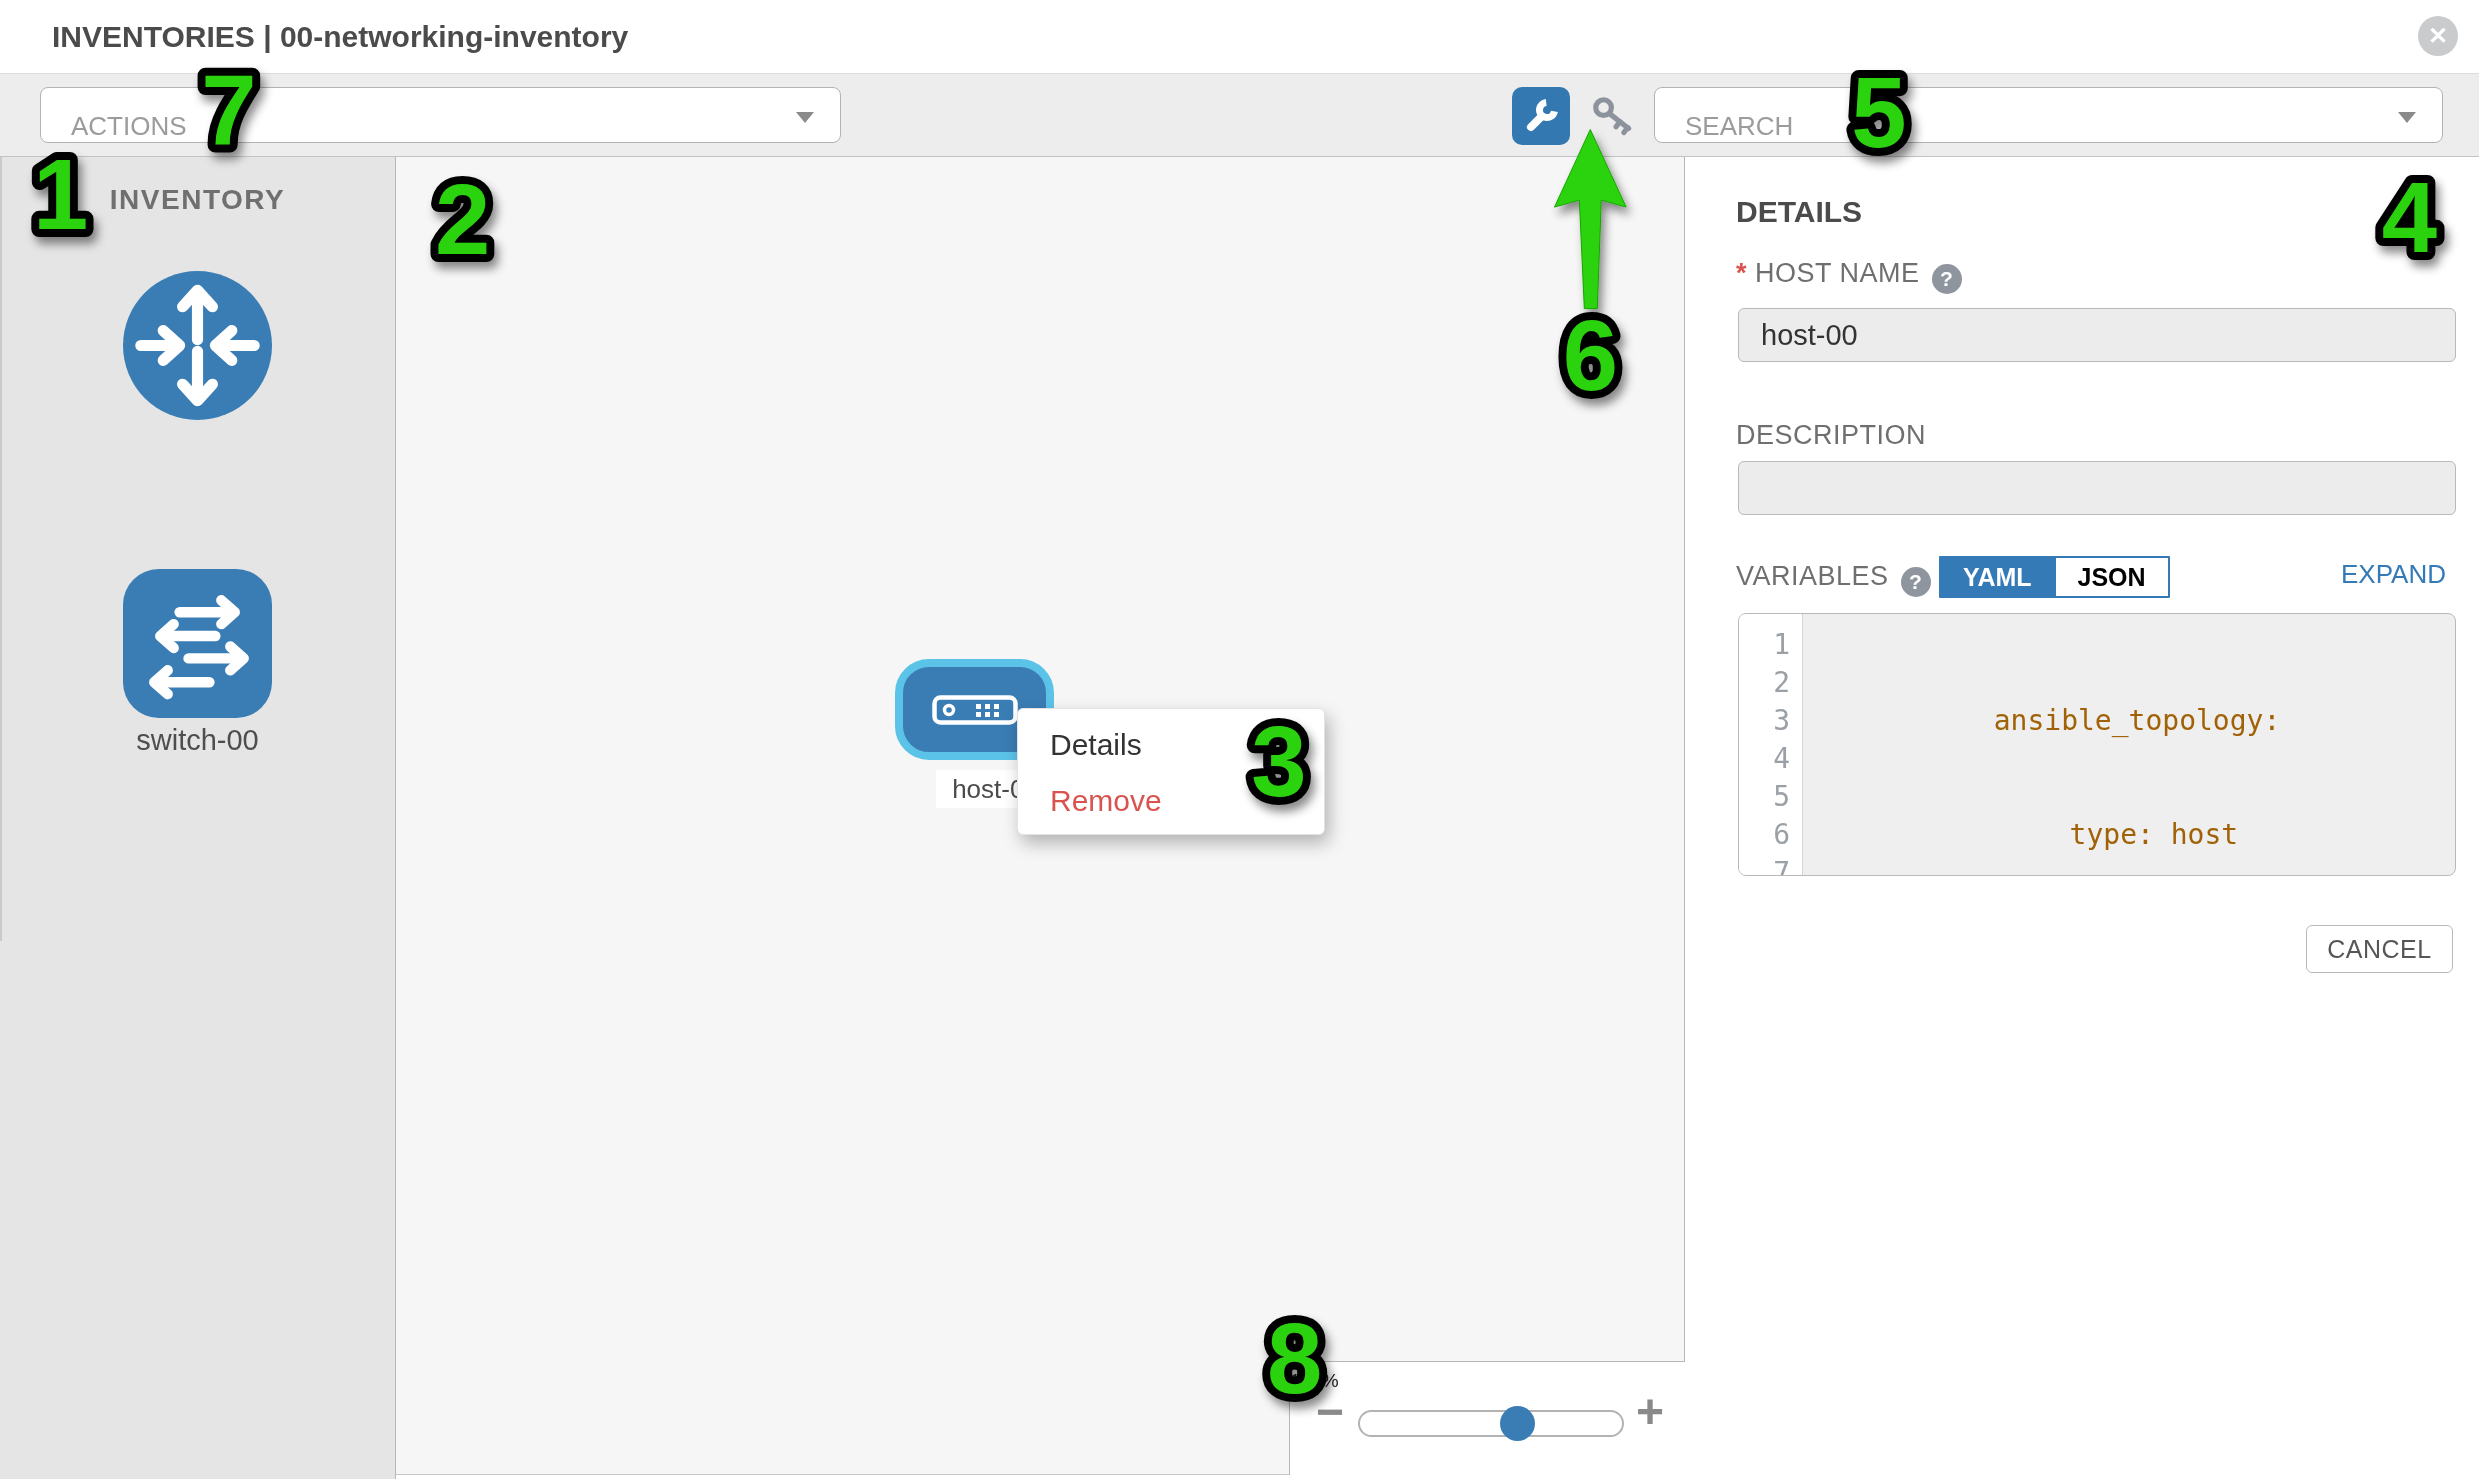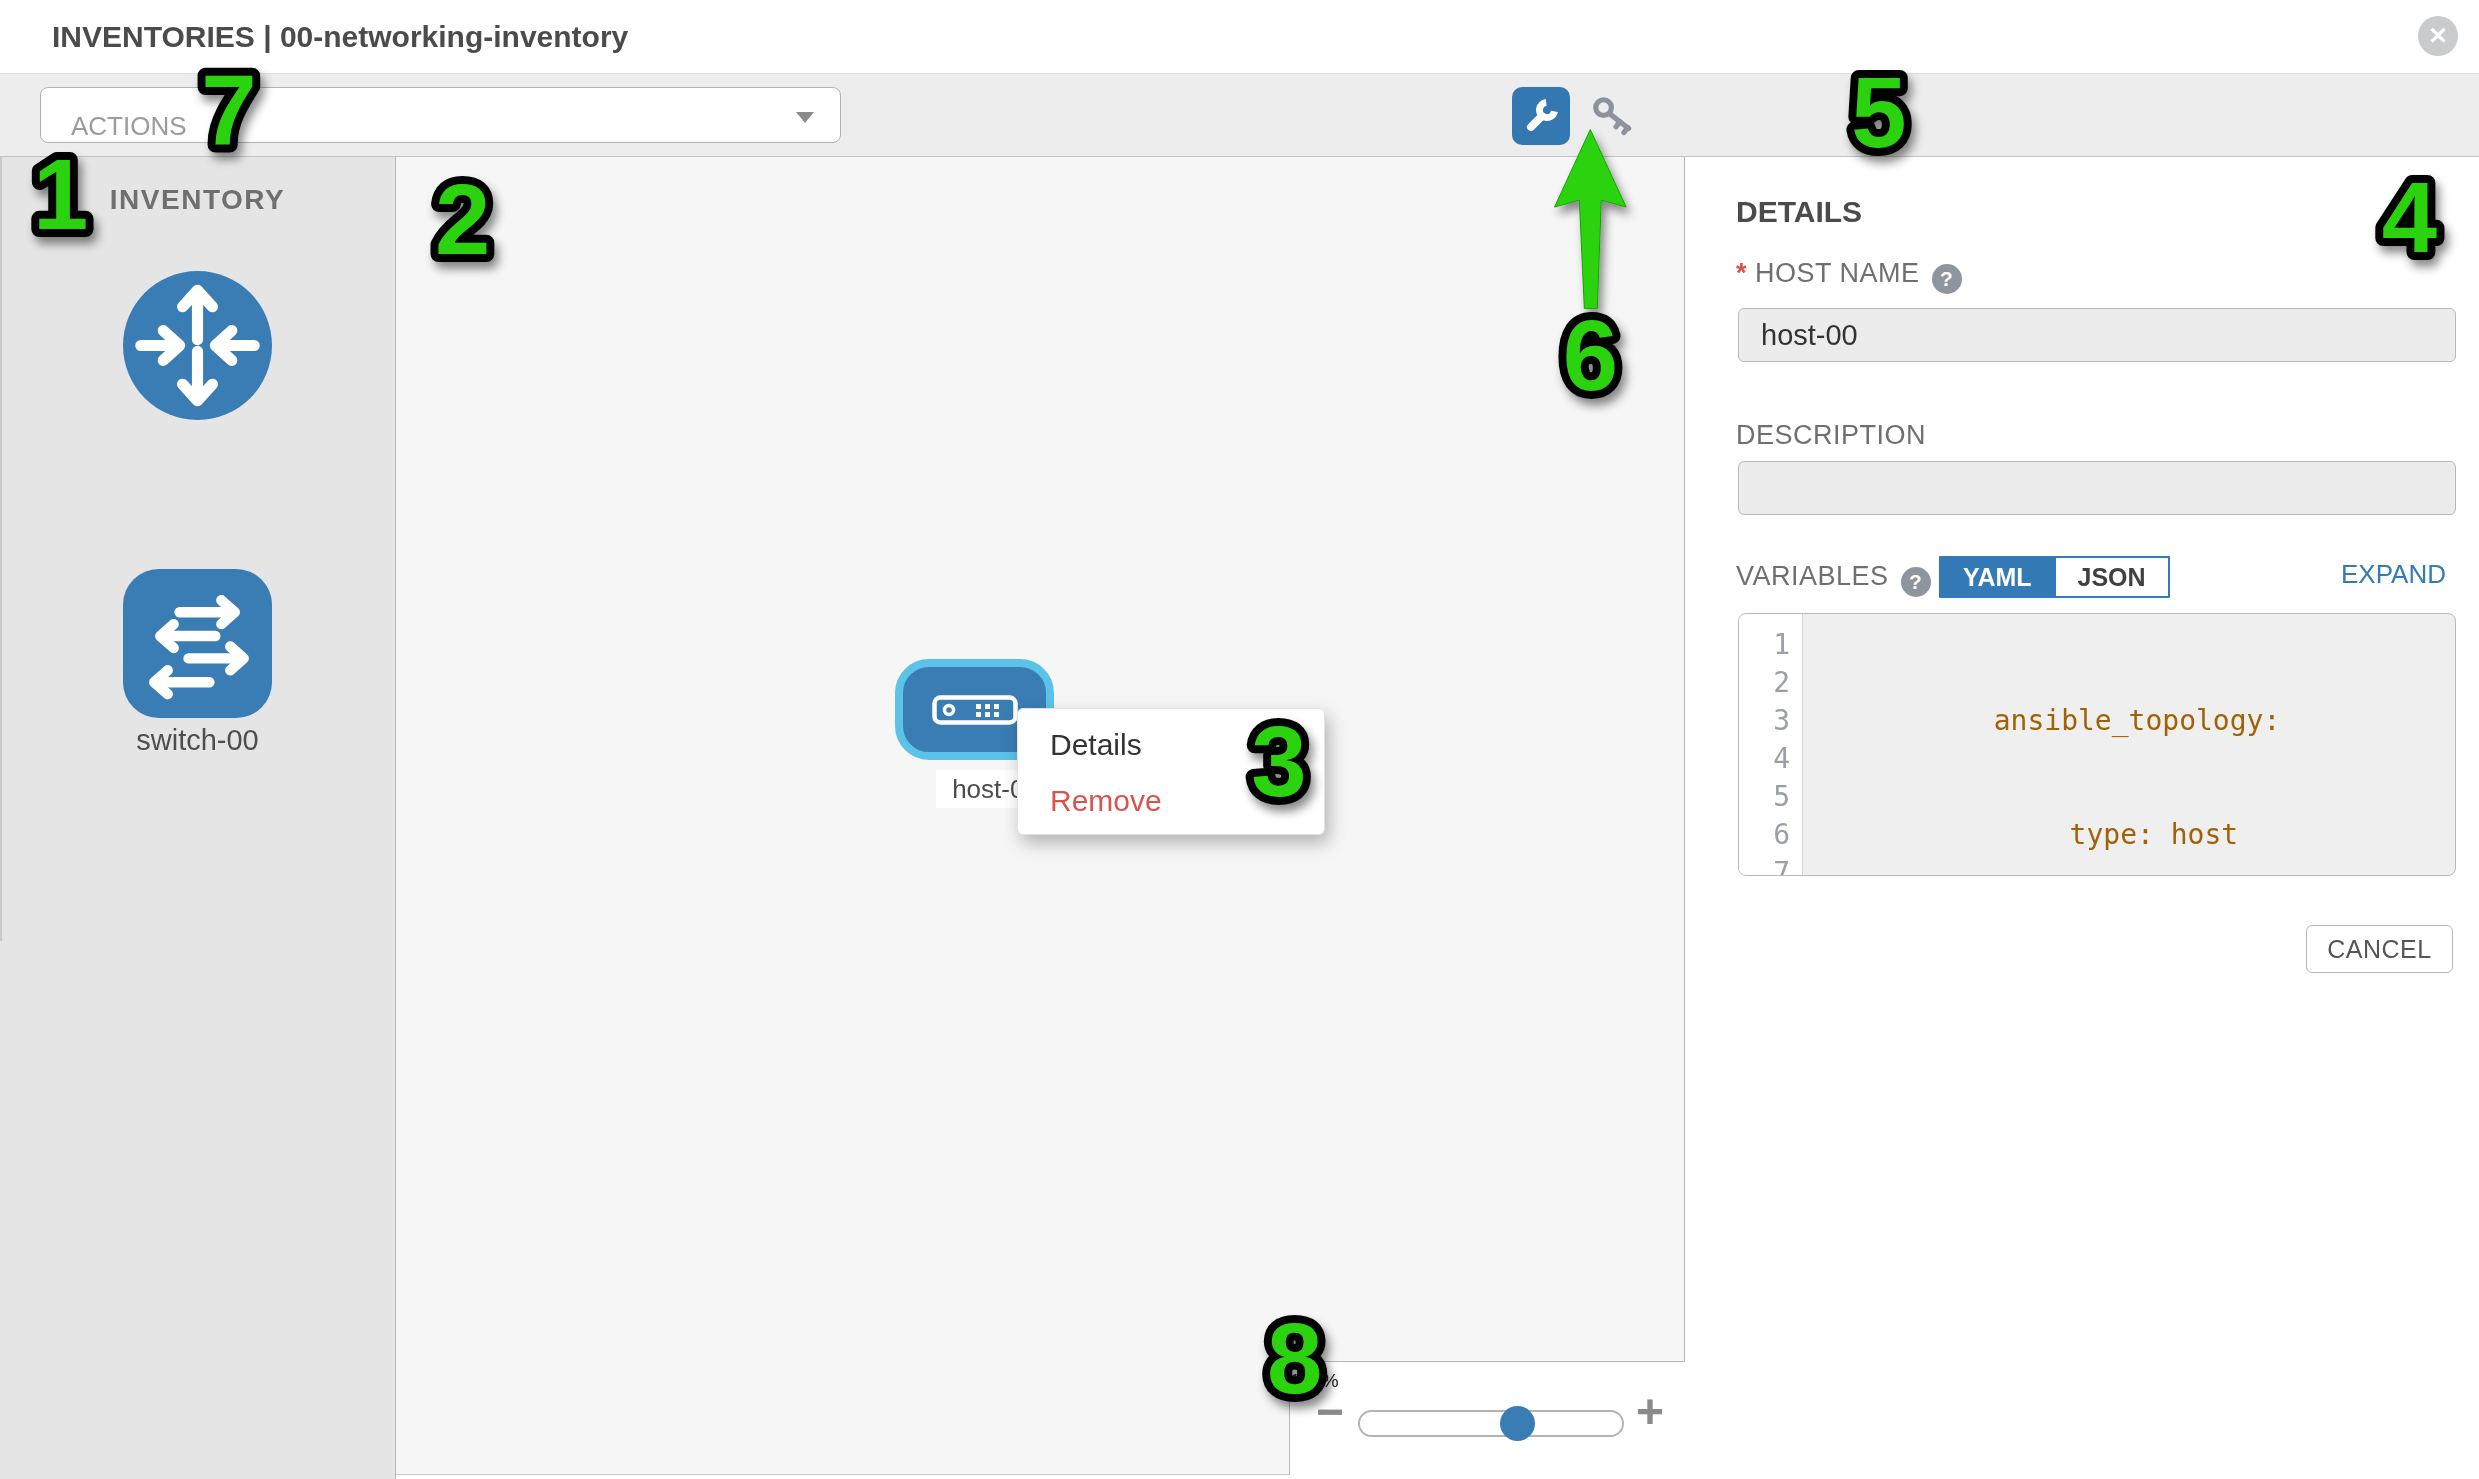--- a/index.html
+++ b/index.html
@@ -79,21 +79,21 @@
   .help-icon { display:inline-block; width:30px; height:30px; border-radius:50%;
                background:#8f959e; color:#fff; font-size:21px; font-weight:bold;
                text-align:center; line-height:30px; margin-left:12px; vertical-align:-4px; cursor:pointer; }
   .text-input { position:absolute; left:52px; width:718px; height:54px; background:#ececec;
                 border:1px solid #b9b9b9; border-radius:6px; font-size:29px; color:#333;
                 padding:0 22px; font-family:"Liberation Sans",sans-serif; }
   .tab-group { position:absolute; left:253px; top:399px; height:42px; display:flex;
                border:2px solid #337ab7; border-radius:1px; overflow:hidden; background:#fff; }
   .tab { font-size:25px; font-weight:bold; line-height:38px; padding:0 22px; cursor:pointer; }
   .tab.active { background:#337ab7; color:#fff; }
-  .tab.inactive { background:#fff; color:#404040; border-left:2px solid #337ab7; }
+  .tab.inactive { background:#fff; color:#000000; border-left:2px solid #337ab7; }
   .expand-link { position:absolute; right:34px; top:402px; font-size:26px; color:#337ab7; cursor:pointer; }
   .code-editor { position:absolute; left:52px; top:456px; width:718px; height:263px;
                  border:1px solid #b9b9b9; border-radius:8px; overflow:hidden;
                  display:flex; background:#efefef; cursor:text; }
   .gutter { width:64px; background:#fff; border-right:1px solid #d4d4d4; padding-top:12px;
             font-family:"DejaVu Sans Mono", monospace; font-size:28px; line-height:38px;
             color:#9aa0a6; text-align:right; }
   .gutter div { padding-right:12px; }
   .codearea { flex:1; padding:12px 0 0 16px; font-family:"DejaVu Sans Mono", monospace;
               font-size:28px; line-height:38px; color:#a16207; white-space:pre;text-align:center; }
@@ -137,20 +137,24 @@
       <svg width="48" height="48" viewBox="0 0 46 46">
         <g stroke="#8d939c" fill="none" stroke-width="5" stroke-linecap="round">
           <circle cx="13" cy="13" r="7.5"></circle>
           <line x1="19" y1="19" x2="37" y2="33"></line>
           <line x1="28.5" y1="26.5" x2="25" y2="31.5"></line>
           <line x1="36" y1="32" x2="32.5" y2="37"></line>
         </g>
       </svg>
     </div>
 
+    <div class="select sel-search">
+      <span class="ph">SEARCH</span>
+      <span class="caret"></span>
+    </div>
   </div>
 
   <div class="sidebar">
     <div class="edge"></div>
     <div class="inv-heading">INVENTORY</div>
 
     <div class="dev-icon" style="top:114px;">
       <svg width="149" height="149" viewBox="0 0 100 100">
         <circle cx="50" cy="50" r="50" fill="#3a7db4"></circle>
         <g stroke="#fff" stroke-width="7.5" fill="none" stroke-linecap="round" stroke-linejoin="round">

